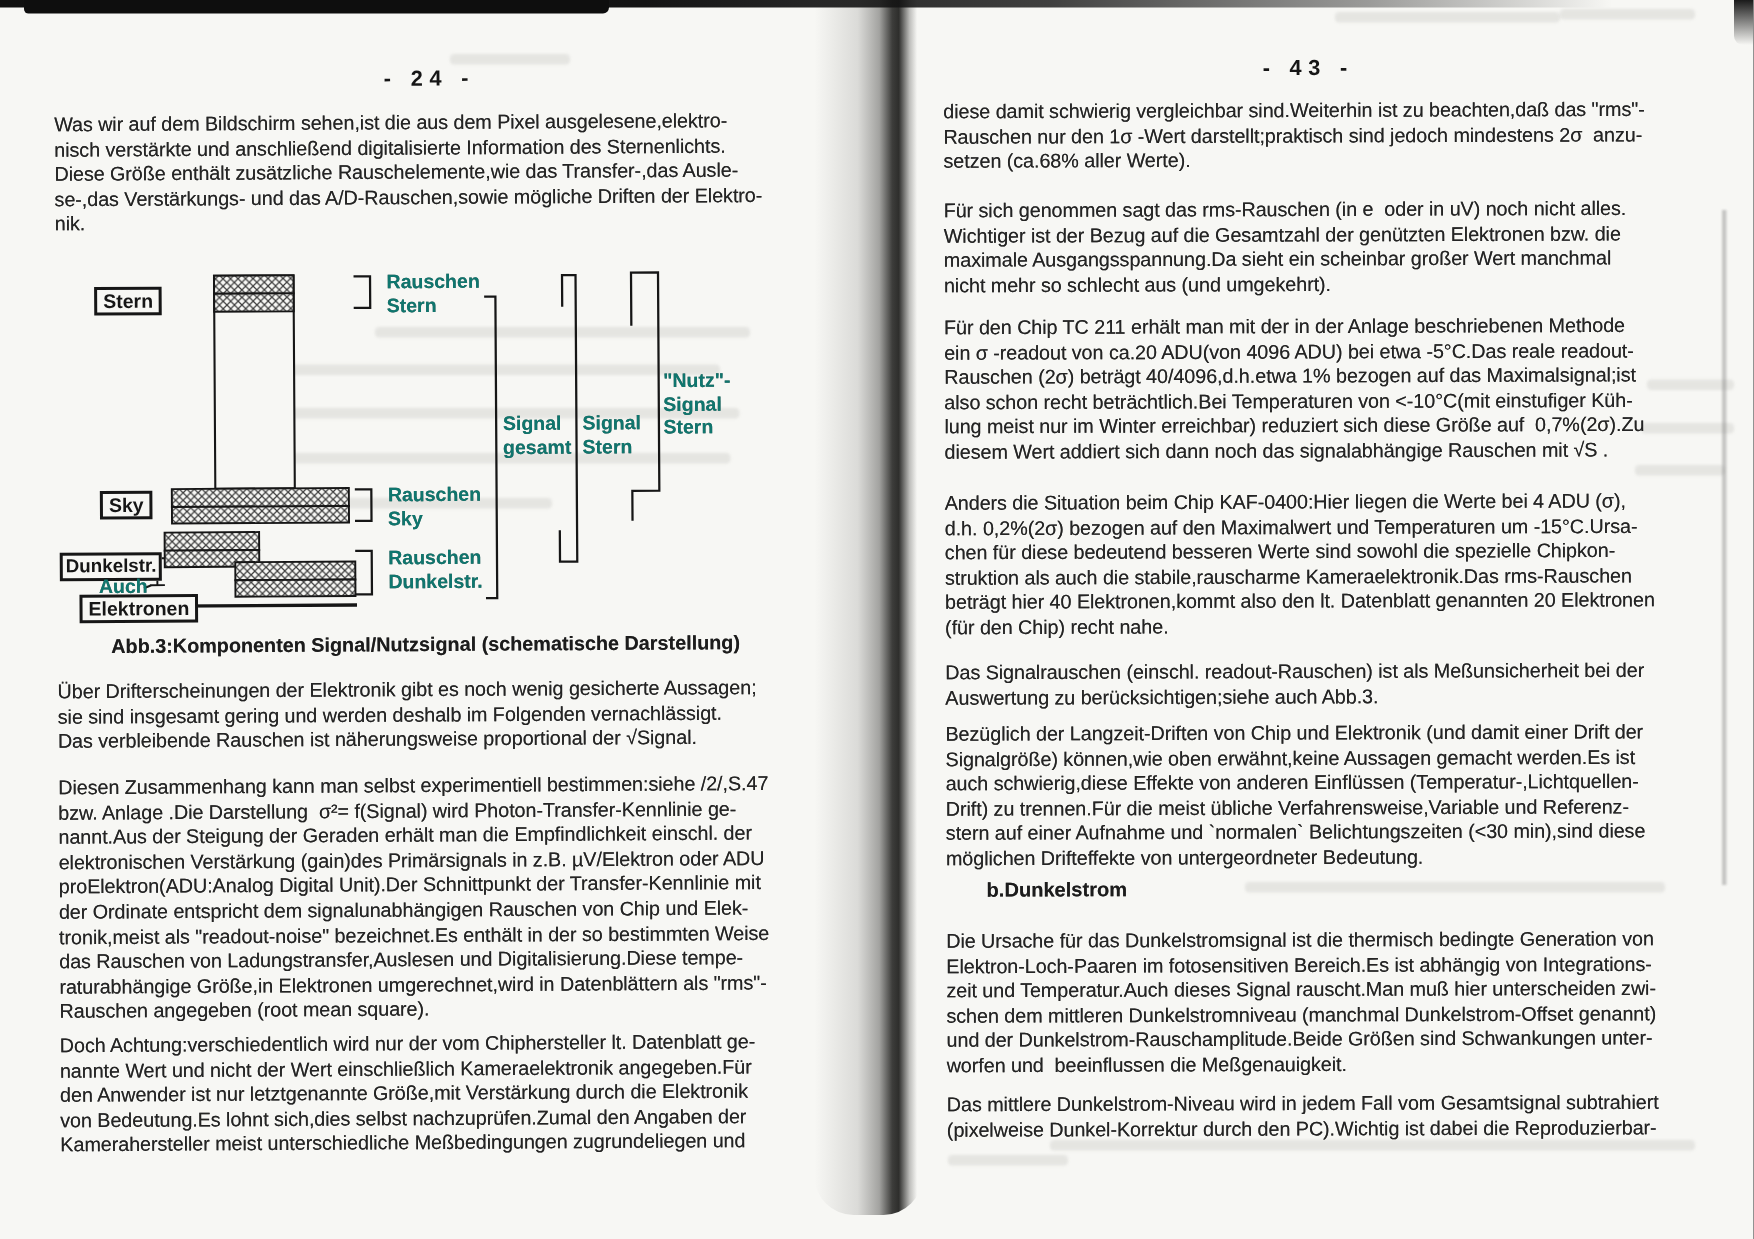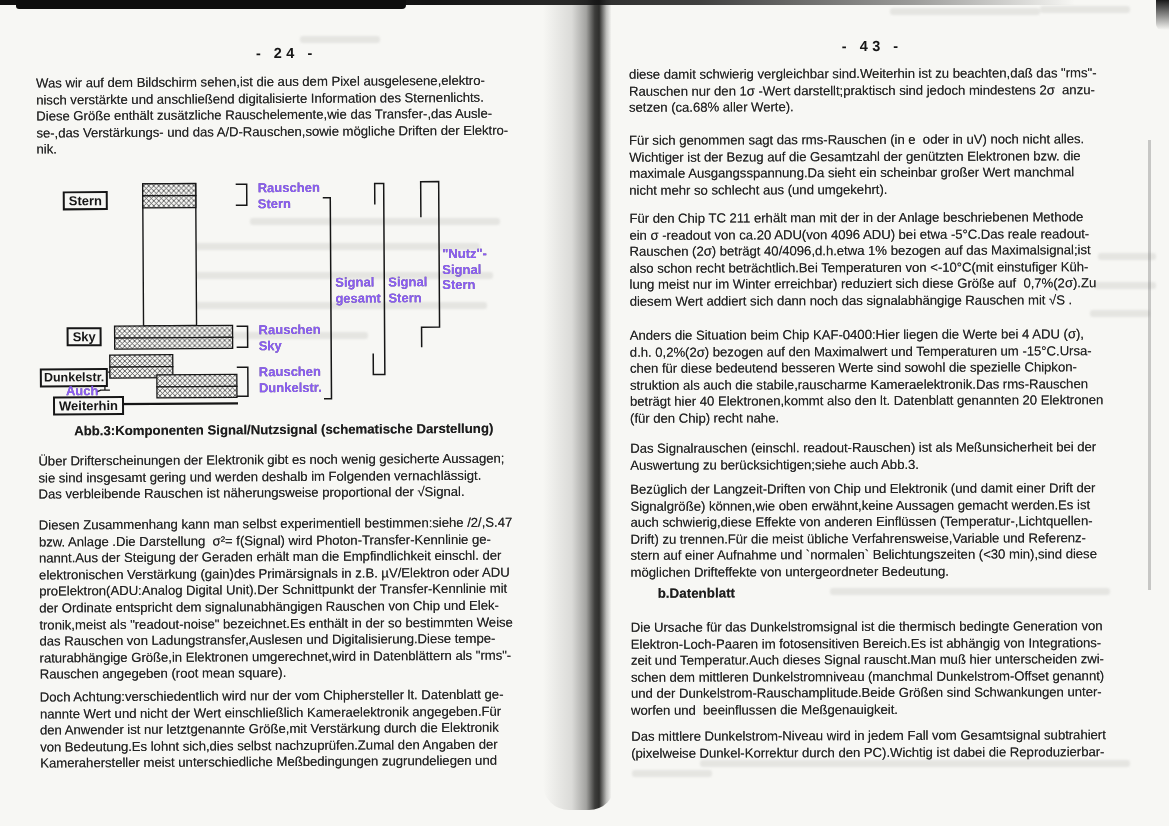--- a/index.html
+++ b/index.html
@@ -35,21 +35,21 @@
   .caption{position:absolute;font-weight:bold;font-size:13.2px;color:#1c1c1c;text-shadow:0 0 .4px rgba(10,10,10,.6);}
 
   .diagram{position:absolute;left:0;top:0;}
   .boxlabel{
     position:absolute;border:2px solid #161616;background:#f7f7f4;
     font-weight:bold;font-size:13px;line-height:15px;padding:0 4px;color:#161616;
     white-space:pre;
   }
   .figlabel{
     position:absolute;font-weight:bold;font-size:13px;line-height:15.5px;
-    color:#8b5cf6;white-space:pre-line;text-shadow:0 0 .3px rgba(10,10,10,.6);
+    color:#0f766e;white-space:pre-line;text-shadow:0 0 .3px rgba(10,10,10,.6);
   }
 </style>
 </head>
 <body>
 
 <div class="scan">
 
   <div class="smudge" style="left:300px;top:36px;width:80px;"></div>
   <div class="smudge" style="left:250px;top:218px;width:250px;"></div>
   <div class="smudge" style="left:150px;top:243px;width:330px;"></div>
@@ -105,21 +105,21 @@
 
       <path d="M324 198 H331.5 V399 H324" fill="none" stroke="#161616" stroke-width="1.5"></path>
       <path d="M376 205 V184 H385 V375 H373.5 V354" fill="none" stroke="#161616" stroke-width="1.5"></path>
       <path d="M422 218 V182.5 H440 V328 H422 V348" fill="none" stroke="#161616" stroke-width="1.5"></path>
     </svg>
 
     <div class="boxlabel" style="left:64px;top:190px;">Stern</div>
     <div class="boxlabel" style="left:67px;top:326px;">Sky</div>
     <div class="boxlabel" style="left:40px;top:367px;font-size:12.5px;padding:0 2px;">Dunkelstr.</div>
     <div class="figlabel" style="left:66px;top:382px;">Auch</div>
-    <div class="boxlabel" style="left:53px;top:395px;">Weiterhin</div>
+    <div class="boxlabel" style="left:53px;top:395px;">Elektronen</div>
     <div class="figlabel" style="left:259px;top:180px;">Rauschen
 Stern</div>
     <div class="figlabel" style="left:259px;top:322px;">Rauschen
 Sky</div>
     <div class="figlabel" style="left:259px;top:364px;">Rauschen
 Dunkelstr.</div>
     <div class="figlabel" style="left:336px;top:275px;">Signal
 gesamt</div>
     <div class="figlabel" style="left:389px;top:275px;">Signal
 Stern</div>
@@ -172,21 +172,21 @@
 beträgt hier 40 Elektronen,kommt also den lt. Datenblatt genannten 20 Elektronen
 (für den Chip) recht nahe.</div>
     <div class="para" style="left:630px;top:440px;">Das Signalrauschen (einschl. readout-Rauschen) ist als Meßunsicherheit bei der
 Auswertung zu berücksichtigen;siehe auch Abb.3.</div>
     <div class="para" style="left:630px;top:481px;">Bezüglich der Langzeit-Driften von Chip und Elektronik (und damit einer Drift der
 Signalgröße) können,wie oben erwähnt,keine Aussagen gemacht werden.Es ist
 auch schwierig,diese Effekte von anderen Einflüssen (Temperatur-,Lichtquellen-
 Drift) zu trennen.Für die meist übliche Verfahrensweise,Variable und Referenz-
 stern auf einer Aufnahme und `normalen` Belichtungszeiten (&lt;30 min),sind diese
 möglichen Drifteffekte von untergeordneter Bedeutung.</div>
-    <div class="heading" style="left:657px;top:585px;">b.Datenblatt</div>
+    <div class="heading" style="left:657px;top:585px;">b.Dunkelstrom</div>
     <div class="para" style="left:630px;top:619px;">Die Ursache für das Dunkelstromsignal ist die thermisch bedingte Generation von
 Elektron-Loch-Paaren im fotosensitiven Bereich.Es ist abhängig von Integrations-
 zeit und Temperatur.Auch dieses Signal rauscht.Man muß hier unterscheiden zwi-
 schen dem mittleren Dunkelstromniveau (manchmal Dunkelstrom-Offset genannt)
 und der Dunkelstrom-Rauschamplitude.Beide Größen sind Schwankungen unter-
 worfen und  beeinflussen die Meßgenauigkeit.</div>
     <div class="para" style="left:630px;top:728px;">Das mittlere Dunkelstrom-Niveau wird in jedem Fall vom Gesamtsignal subtrahiert
 (pixelweise Dunkel-Korrektur durch den PC).Wichtig ist dabei die Reproduzierbar-</div>
   </div>
 

